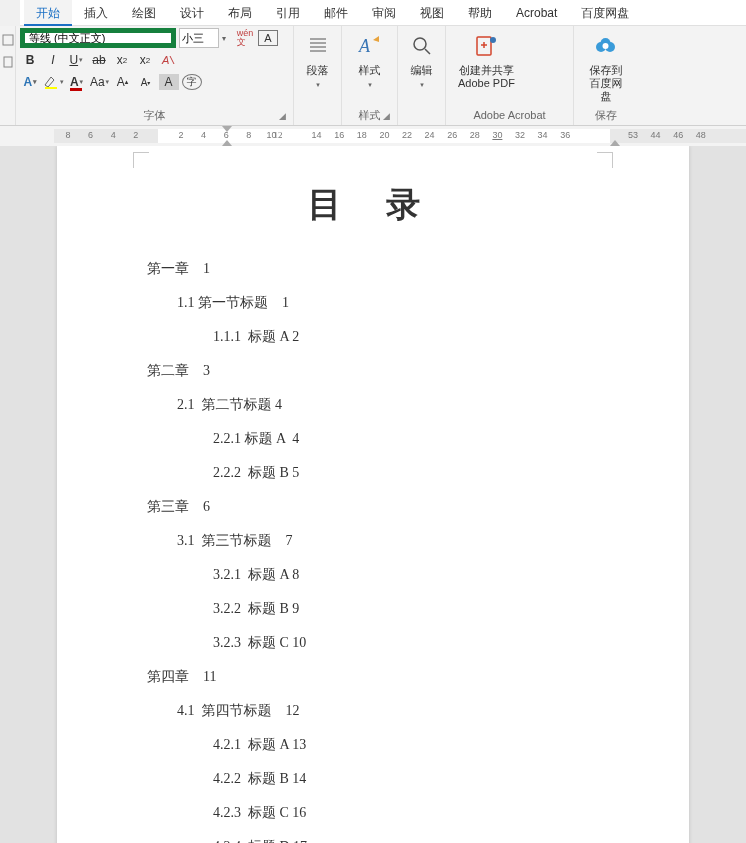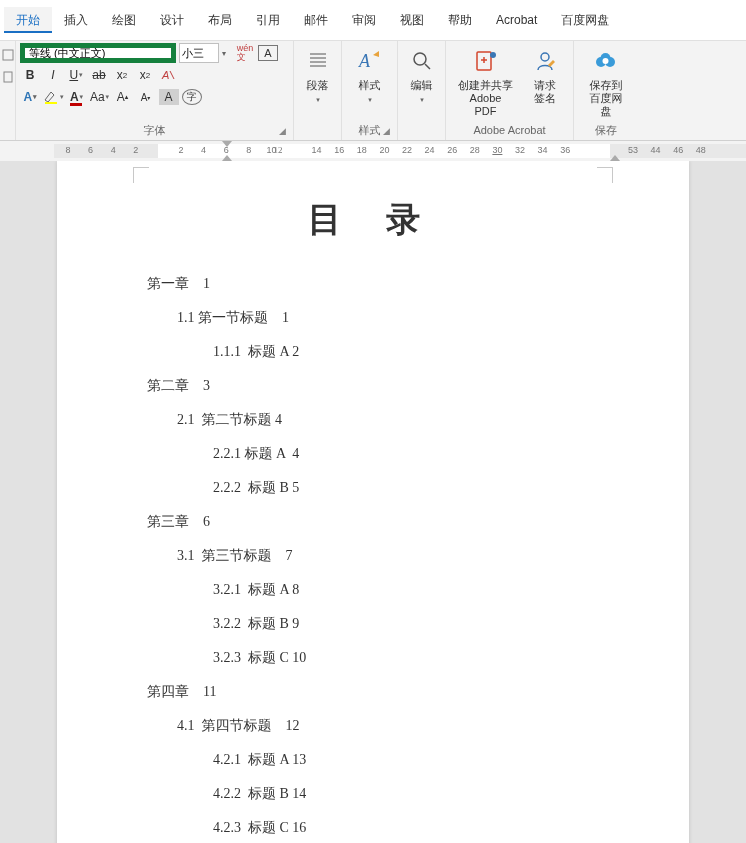--- a/index.html
+++ b/index.html
@@ -1,19 +1,19 @@
 <!DOCTYPE html>
 <html><head>
 <meta charset="utf-8">
 <style>
 * { margin:0; padding:0; box-sizing:border-box; }
 body { font-family:"Microsoft YaHei","SimSun",sans-serif; background:#f0f0f0; font-size:12px; color:#333; overflow:hidden; width:746px; height:843px; }
 
 
-.tabs { display:flex; align-items:center; height:41px; background:#fff; border-bottom:1px solid #e0e0e0; padding-left:4px; }
+.tabs { display:flex; align-items:center; height:26px; background:#fff; border-bottom:1px solid #e0e0e0; padding-left:4px;margin-left:20px; }
 .tab { padding:0 12px; height:26px; line-height:26px; cursor:pointer; font-size:12px; }
 .tab.active { background:#f3f3f3; color:#1a6fc4; border-bottom:2px solid #1a6fc4; }
 
 
 .ribbon { display:flex; height:100px; background:#f3f3f3; border-bottom:1px solid #d0d0d0; }
 .group { display:flex; flex-direction:column; justify-content:space-between; border-right:1px solid #e0e0e0; padding:2px 4px 0 4px; position:relative; }
 .group-label { text-align:center; font-size:11px; color:#666; height:18px; line-height:16px; }
 .group-body { flex:1; display:flex; flex-direction:column; justify-content:flex-start; gap:2px; }
 .row { display:flex; align-items:center; gap:3px; }
 
@@ -191,30 +191,20 @@
     <div style="display:flex;flex:1">
       <div class="bigbtn">
         <span class="ico">
             <svg width="26" height="24">
               <rect x="4" y="3" width="14" height="18" rx="1" fill="none" stroke="#d4452c" stroke-width="1.5"></rect>
               <path d="M11 8 L11 14 M8 11 L14 11" stroke="#d4452c" stroke-width="1.5"></path>
               <circle cx="20" cy="6" r="3" fill="#3a76b5"></circle>
             </svg>
           </span>
         <span class="lbl"><span>创建并共享</span><br><span>Adobe PDF</span></span>
-      </div>
-      <div class="bigbtn">
-        <span class="ico">
-            <svg width="24" height="24">
-              <circle cx="12" cy="8" r="4" fill="none" stroke="#3a76b5" stroke-width="1.5"></circle>
-              <path d="M5 21 C5 15 19 15 19 21" fill="none" stroke="#3a76b5" stroke-width="1.5"></path>
-              <path d="M15 16 L20 11 L22 13 L17 18" fill="#e8a33d"></path>
-            </svg>
-          </span>
-        <span class="lbl"><span>请求</span><br><span>签名</span></span>
       </div>
     </div>
     <div class="group-label">Adobe Acrobat</div>
   </div>
 
   <div class="group" style="width:64px;border-right:none">
     <div class="bigbtn">
       <span class="ico">
           <svg width="26" height="22">
             <circle cx="8" cy="12" r="5" fill="#3a9bd9"></circle>

